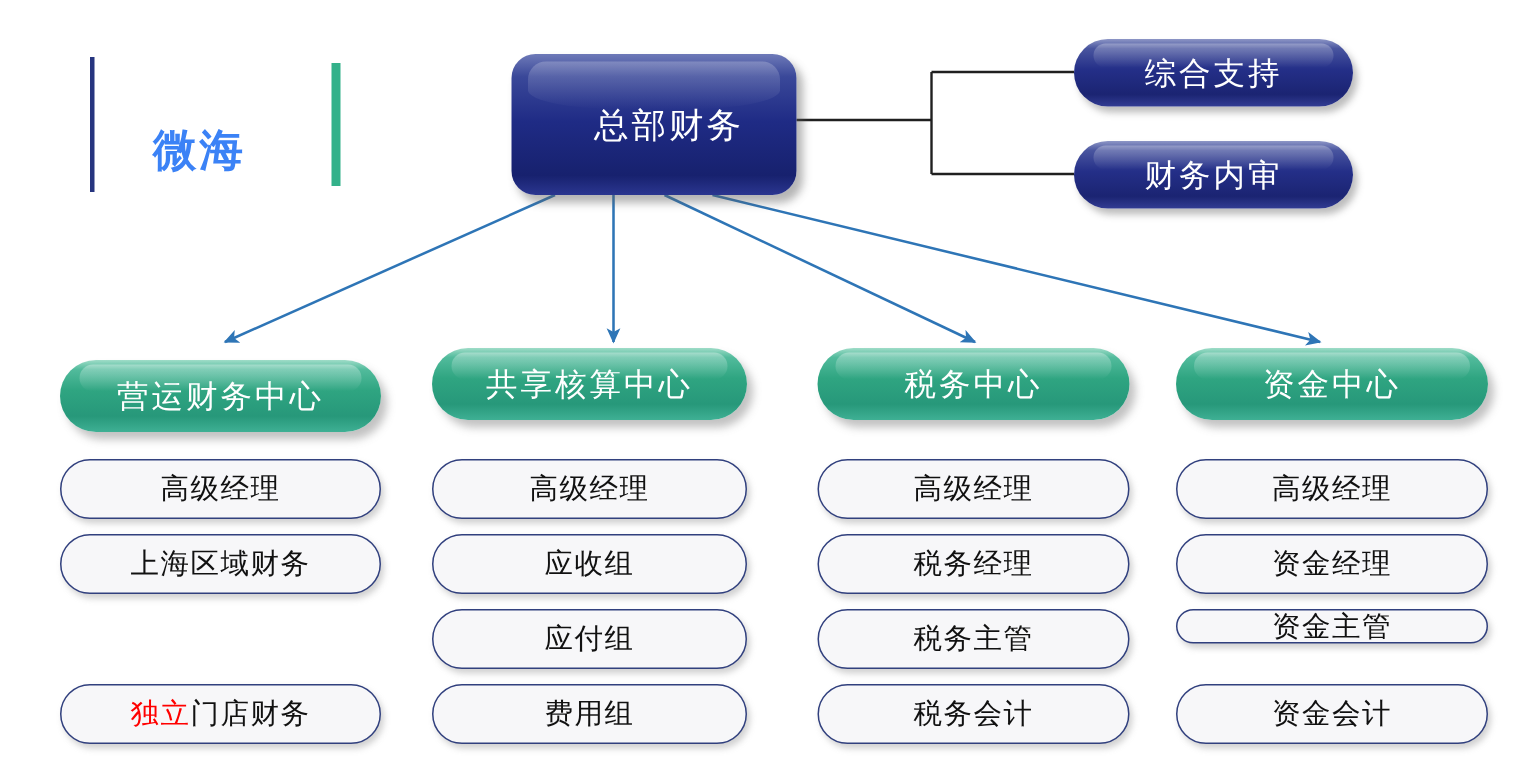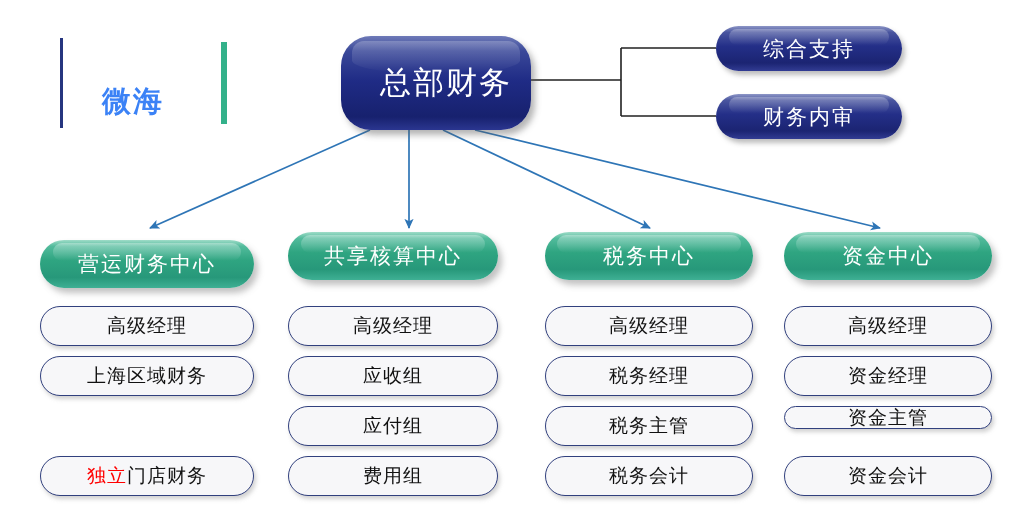--- a/index.html
+++ b/index.html
@@ -70,30 +70,30 @@
     display: flex;
     align-items: center;
     justify-content: center;
     text-align: center;
     white-space: nowrap;
     user-select: none;
   }
 
   
   .node-root {
-    border-radius: 30px;
+    border-radius: 16px;
     background:
       linear-gradient(180deg,
         #6e7ab8 0%,
         #3a4899 16%,
         #1f2b85 48%,
         #17216e 86%,
         #2b3690 100%);
     color: #ffffff;
-    font-size: 31px;
+    font-size: 23px;
     letter-spacing: 2px;
     box-shadow: 4px 5px 6px rgba(90,90,90,0.45);
     padding-left: 20px;
   }
   .node-root::after {
     content: "";
     position: absolute;
     left: 6%;
     top: 5%;
     width: 88%;

